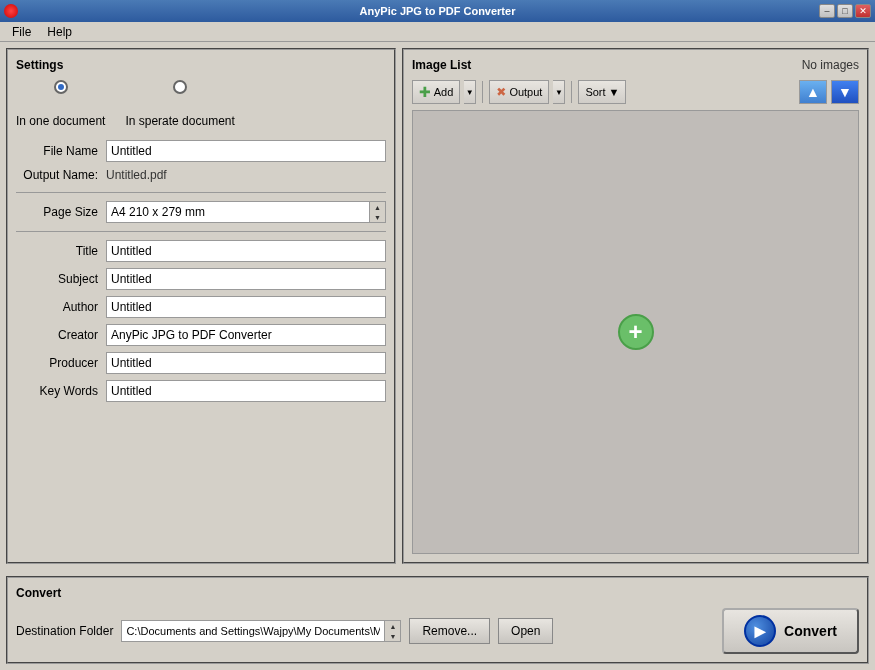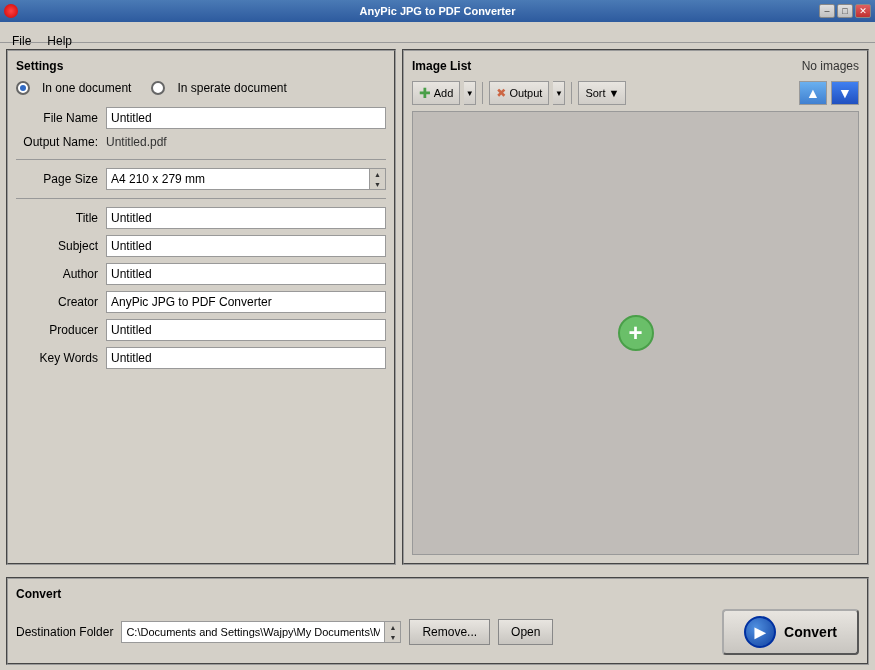--- a/index.html
+++ b/index.html
@@ -60,22 +60,22 @@
       font-size: 9px;
       color: #333;
     }
     .title-btn.close { background: linear-gradient(to bottom, #e06060, #c03030); color: white; }
 
     
     .menu-bar {
       background: #d4d0c8;
       height: 20px;
       display: flex;
-      align-items: flex-start;
-      padding: 10px 4px;
+      align-items: center;
+      padding: 0 4px;
       border-bottom: 1px solid #999;
     }
     .menu-item {
       padding: 2px 8px;
       cursor: pointer;
       font-size: 12px;
     }
 
     
     .main-content {
@@ -102,22 +102,23 @@
     
     .radio-row {
       display: flex;
       gap: 20px;
       margin-bottom: 12px;
       align-items: center;
     }
     .radio-option {
       display: flex;
       align-items: center;
-      gap: 12px;
-      cursor: pointer;
+      gap: 20px;
+      cursor: pointer;
+      flex-direction: column;
     }
     .radio-circle {
       width: 14px;
       height: 14px;
       border-radius: 50%;
       border: 2px solid #666;
       background: white;
       display: flex;
       align-items: center;
       justify-content: center;

